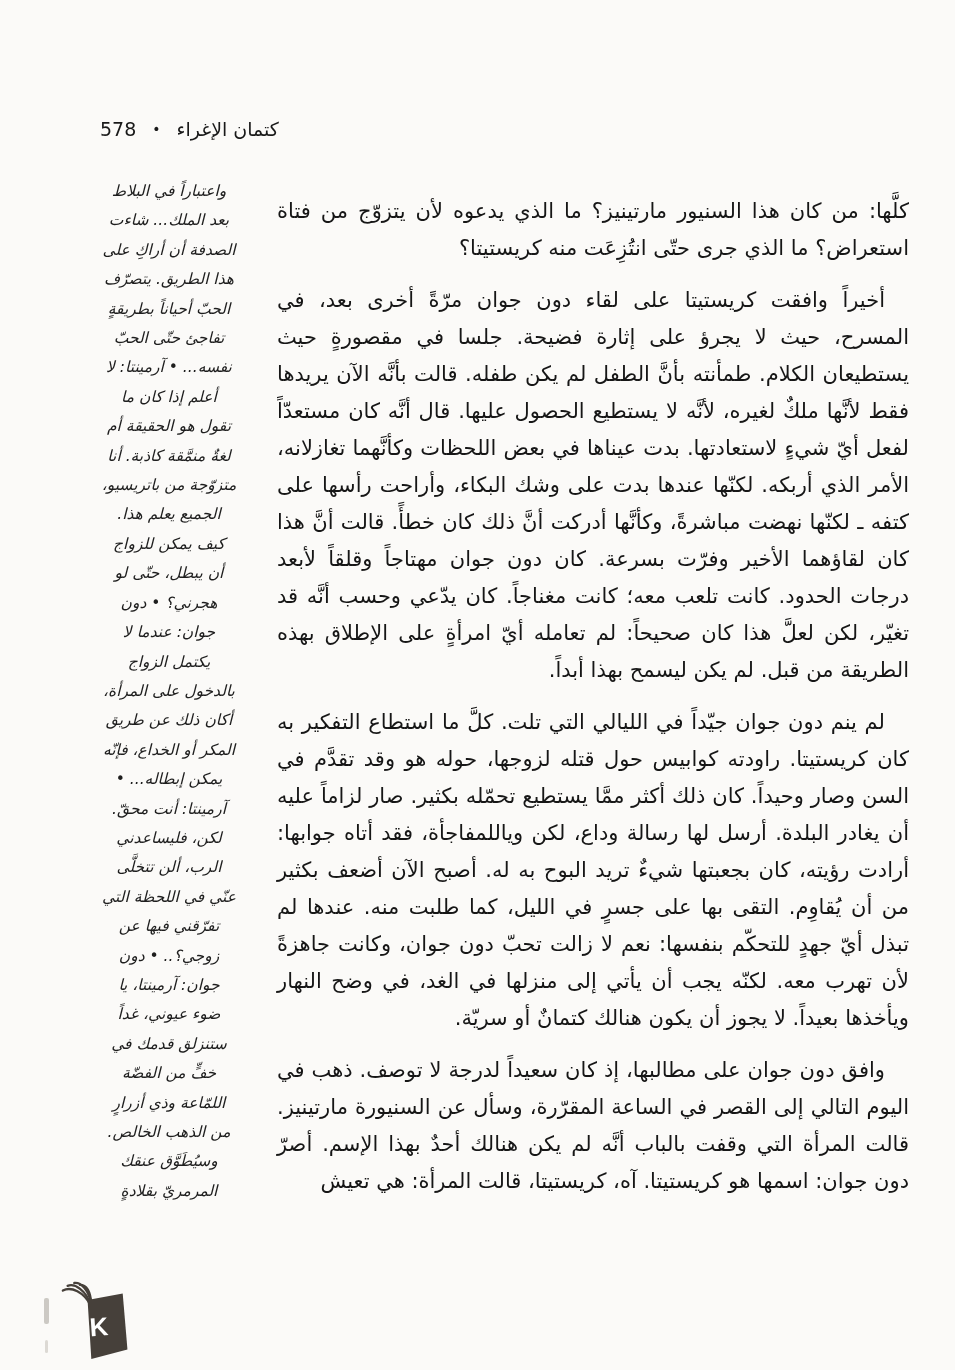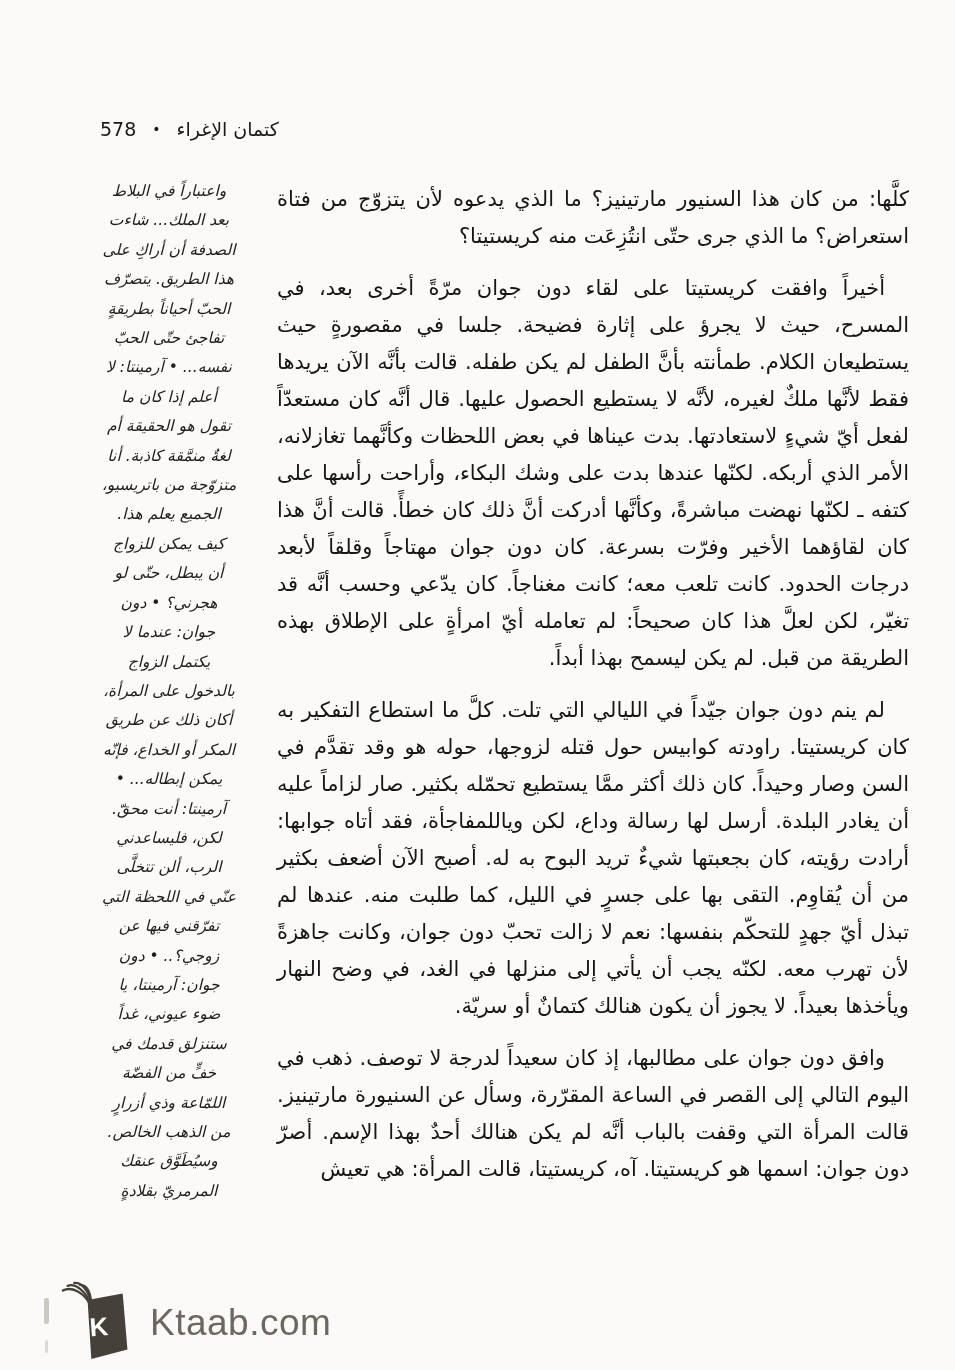--- a/index.html
+++ b/index.html
@@ -50,21 +50,21 @@
     position: absolute;
     top: 181px;
     right: 46px;
     width: 632px;
     direction: rtl;
     text-align: justify;
     font-size: 21px;
     line-height: 37px;
     color: #161616;
   }
-  .body-text p { margin: 0 0 15px 0; text-indent: 24px; }
+  .body-text p { margin: 12px 0 15px 0; text-indent: 24px; }
   .body-text p.continuation { text-indent: 0; }
 
   
   .logo {
     position: absolute;
     left: 60px;
     top: 1280px;
     display: flex;
     align-items: center;
     gap: 14px;
@@ -149,19 +149,18 @@
           <path d="M32 25 C 27 11, 16 3, 8 6"></path>
           <path d="M33 25 C 30 10, 22 2, 15 3"></path>
           <path d="M33 25 C 32 11, 27 5, 21 5"></path>
         </g>
 
         <polygon points="29,21 66,14 71,73 33,83" fill="#46403a"></polygon>
 
         <text x="41" y="58" font-family="Liberation Sans, sans-serif" font-size="27" font-weight="bold" fill="#ffffff" text-anchor="middle" transform="rotate(-4 45 50)">K</text>
       </svg>
     </span>
-    <span class="logo-text">Ktaab.com</span>
   </footer>
 
   <div class="scan-artifact-1"></div>
   <div class="scan-artifact-2"></div>
 
 </div>
 
 </body></html>

